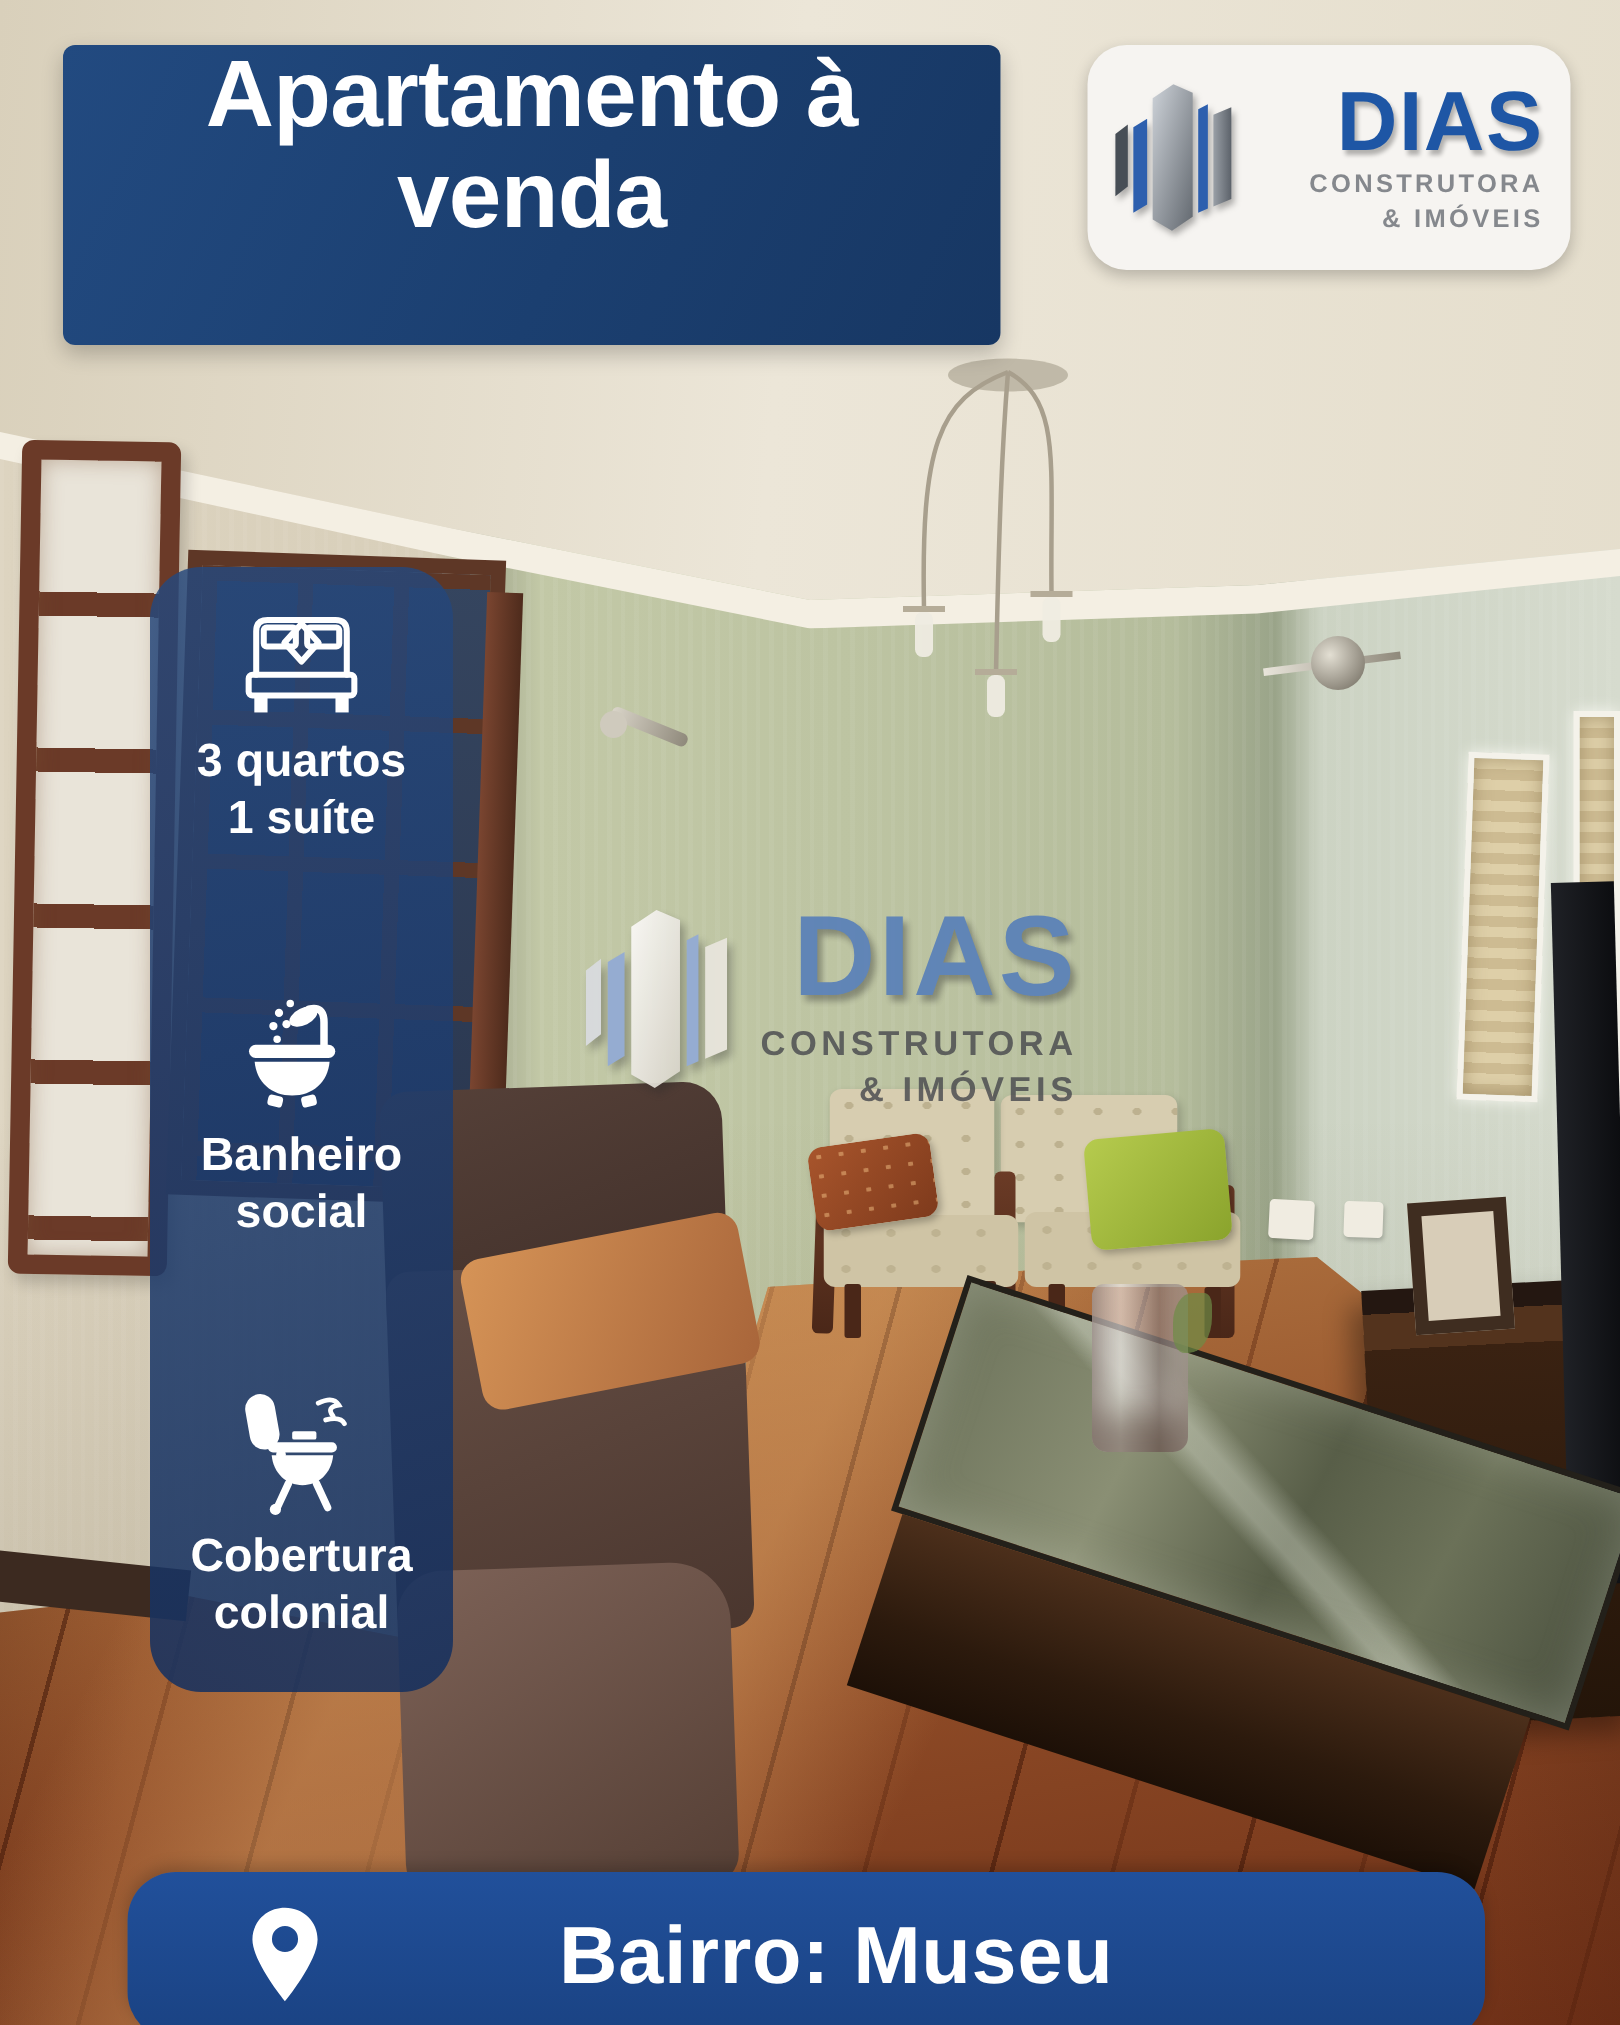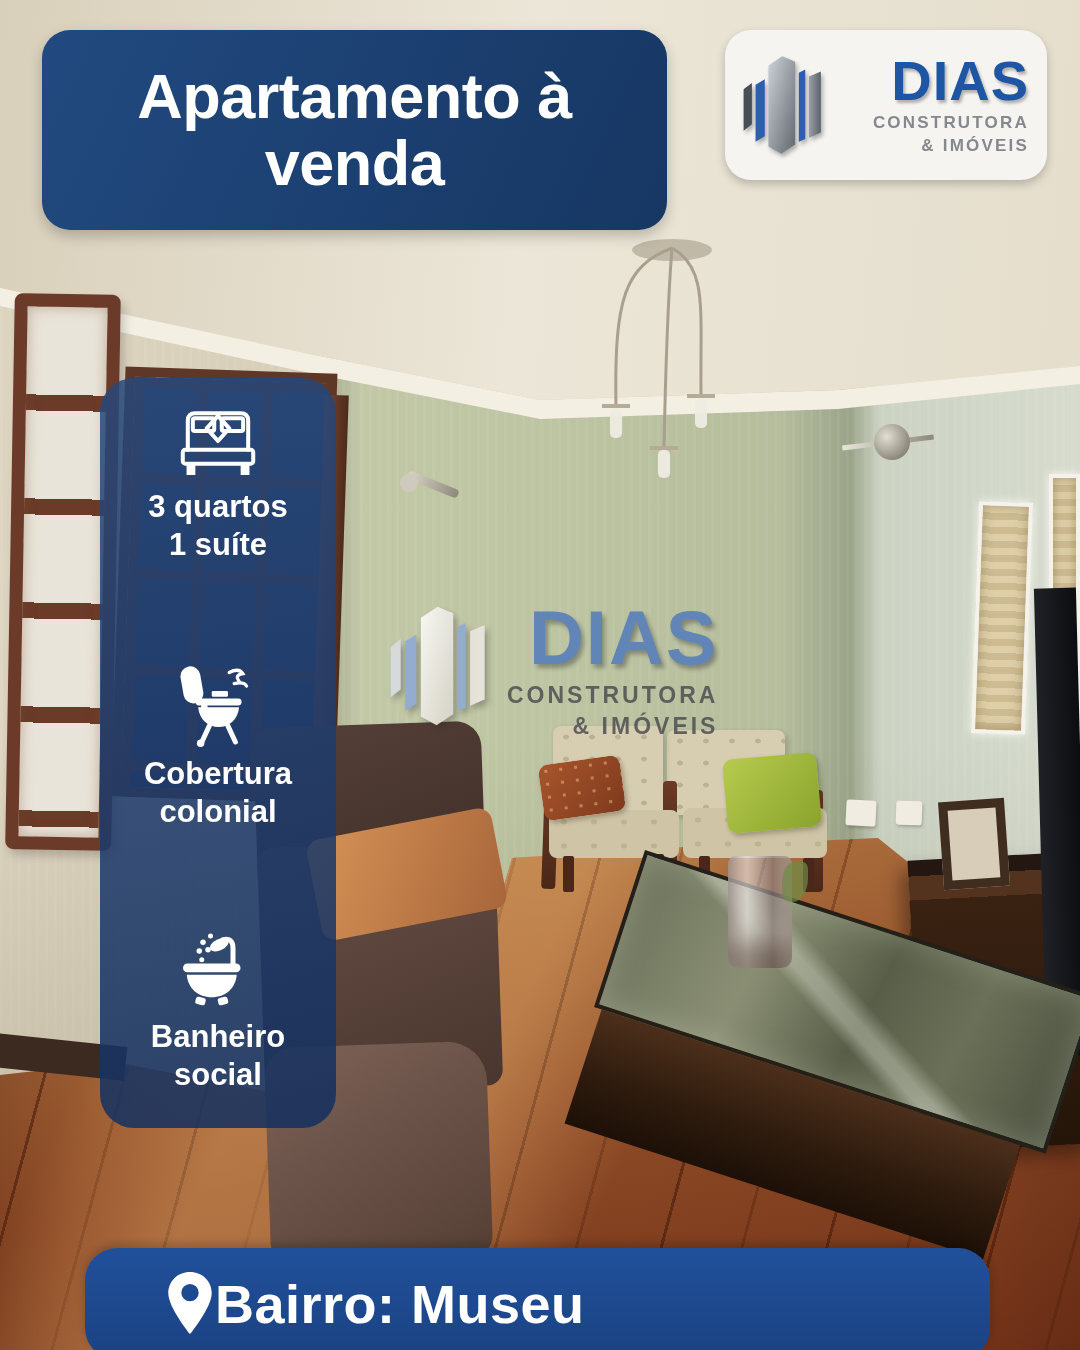--- a/index.html
+++ b/index.html
@@ -131,49 +131,49 @@
 
   
   .watermark{left:385px;top:580px;z-index:3;display:flex;position:absolute;opacity:.95;}
   .watermark svg{position:static;filter:drop-shadow(3px 4px 3px rgba(40,40,40,.35));}
   .wm-text{position:static;display:flex;flex-direction:column;align-items:flex-end;margin-left:10px;margin-top:22px;}
   .wm-name{position:static;font-size:76px;line-height:.95;font-weight:bold;letter-spacing:2px;
     color:#5c82b8;text-shadow:3px 4px 4px rgba(40,40,40,.4);}
   .wm-tag{position:static;font-size:23px;font-weight:bold;letter-spacing:3px;color:rgba(70,72,76,.85);margin-top:8px;}
   .wm-tag2{position:static;font-size:23px;font-weight:bold;letter-spacing:3px;color:rgba(70,72,76,.85);margin-top:4px;}
 
-  .title-box{left:42px;top:30px;width:625px;height:200px;border-radius:28px;z-index:4;
+  .title-box{left:42px;top:30px;width:625px;height:200px;border-radius:8px;z-index:4;
     background:linear-gradient(115deg,#224a80 0%,#1b3f70 55%,#173763 100%);
-    display:flex;align-items:center;justify-content:center;box-shadow:0 6px 14px rgba(0,0,0,.22);}
+    display:flex;align-items:flex-start;justify-content:center;box-shadow:0 6px 14px rgba(0,0,0,.22);}
   .title-box h1{position:static;margin:0;color:#fff;font-size:63px;line-height:1.07;font-weight:bold;
     text-align:center;white-space:pre-line;letter-spacing:-.5px;}
 
   .logo-card{left:725px;top:30px;width:322px;height:150px;border-radius:26px;background:#f6f4f1;z-index:4;
     display:flex;align-items:center;padding:10px 18px 10px 14px;box-shadow:0 4px 10px rgba(0,0,0,.22);}
   .logo-card svg{position:static;filter:drop-shadow(2px 3px 2px rgba(0,0,0,.3));}
   .logo-text{position:static;display:flex;flex-direction:column;align-items:flex-end;flex:1;}
   .logo-name{position:static;font-size:56px;line-height:.95;font-weight:bold;letter-spacing:1px;
     color:#1e56a5;text-shadow:2px 3px 3px rgba(0,0,0,.28);}
   .logo-tag{position:static;font-size:17px;font-weight:bold;letter-spacing:2.2px;color:#85888d;margin-top:6px;}
   .logo-tag2{position:static;font-size:17px;font-weight:bold;letter-spacing:2.2px;color:#85888d;margin-top:3px;}
 
-  .panel{left:100px;top:378px;width:236px;height:750px;border-radius:34px;z-index:5;
+  .panel{left:100px;top:378px;width:202px;height:750px;border-radius:34px;z-index:5;
     background:linear-gradient(170deg,rgba(38,72,124,.84),rgba(22,48,94,.88));
     display:flex;flex-direction:column;align-items:center;justify-content:space-between;
     padding:24px 6px 34px;}
   .feature{position:static;display:flex;flex-direction:column;align-items:center;}
   .feature svg{position:static;}
   .ftext{position:static;margin:8px 0 0;color:#fff;font-size:31px;line-height:1.22;font-weight:bold;
     text-align:center;white-space:pre-line;}
 
   .location-bar{left:85px;top:1248px;width:905px;height:112px;border-radius:32px;z-index:5;
     background:linear-gradient(180deg,#21509b,#1a4282);
     display:flex;align-items:center;padding-left:80px;box-shadow:0 -4px 10px rgba(0,0,0,.2);}
   .location-bar svg{position:static;}
-  .loc-text{position:static;flex:1;padding-right:90px;color:#fff;
+  .loc-text{position:static;flex:1;text-align:center;padding-right:90px;color:#fff;
     font-size:54px;font-weight:bold;letter-spacing:.5px;}
 </style>
 </head>
 <body>
 
 <div class="poster">
 
   <div class="photo">
     <div class="walls"></div>
     <div class="floor"></div>
@@ -314,56 +314,56 @@
           <rect x="6" y="38" width="56" height="11" rx="2"></rect>
         </g>
         <rect x="9" y="49" width="7" height="9" fill="#fff"></rect>
         <rect x="52" y="49" width="7" height="9" fill="#fff"></rect>
       </svg>
       <p class="ftext">3 quartos
 1 suíte</p>
     </div>
 
     <div class="feature">
+      <svg width="80" height="78" viewBox="0 0 64 62">
+        <path d="M44 25 V13 Q44 4 36 6" fill="none" stroke="#fff" stroke-width="4" stroke-linecap="round"></path>
+        <ellipse cx="33" cy="10" rx="8" ry="4.5" fill="#fff" transform="rotate(-26 33 10)"></ellipse>
+        <circle cx="20" cy="8" r="2.2" fill="#fff"></circle>
+          <circle cx="24" cy="14" r="2.2" fill="#fff"></circle>
+        <circle cx="17" cy="15" r="2.2" fill="#fff"></circle>
+          <circle cx="26" cy="3" r="2" fill="#fff"></circle>
+        <circle cx="19" cy="22" r="2" fill="#fff"></circle>
+        <rect x="4" y="25" width="46" height="7" rx="3.5" fill="#fff"></rect>
+        <path d="M7 34 H47 C46 45 38 52 27 52 C16 52 8 45 7 34 Z" fill="#fff"></path>
+        <rect x="14" y="52" width="8" height="6" rx="2" fill="#fff" transform="rotate(14 18 55)"></rect>
+        <rect x="32" y="52" width="8" height="6" rx="2" fill="#fff" transform="rotate(-14 36 55)"></rect>
+      </svg>
+      <p class="ftext">Banheiro
+social</p>
+    </div>
+
+    <div class="feature">
       <svg width="82" height="82" viewBox="0 0 66 66">
         <path d="M42 6 Q50 2 53 7 Q46 8 50 13" fill="none" stroke="#fff" stroke-width="2.6" stroke-linecap="round"></path>
         <path d="M46 15 Q54 13 56 17" fill="none" stroke="#fff" stroke-width="2.6" stroke-linecap="round"></path>
         <rect x="28" y="21" width="13" height="4.5" rx="1" fill="#fff"></rect>
         <rect x="15" y="27" width="37" height="5.5" rx="2.7" fill="#fff"></rect>
         <path d="M17 34 H50 C49 44 42 50 33.5 50 C25 50 18 44 17 34 Z" fill="#fff"></path>
         <path d="M26 49 L20 62" stroke="#fff" stroke-width="4" stroke-linecap="round"></path>
         <path d="M41 49 L47 62" stroke="#fff" stroke-width="4" stroke-linecap="round"></path>
         <circle cx="19" cy="63" r="3" fill="#fff"></circle>
         <g transform="rotate(-10 12 16)">
             <rect x="4" y="1" width="16" height="30" rx="8" fill="#fff"></rect>
           </g>
         <circle cx="22" cy="33.5" r="2.6" fill="#fff"></circle>
       </svg>
       <p class="ftext">Cobertura
 colonial</p>
     </div>
 
-    <div class="feature">
-      <svg width="80" height="78" viewBox="0 0 64 62">
-        <path d="M44 25 V13 Q44 4 36 6" fill="none" stroke="#fff" stroke-width="4" stroke-linecap="round"></path>
-        <ellipse cx="33" cy="10" rx="8" ry="4.5" fill="#fff" transform="rotate(-26 33 10)"></ellipse>
-        <circle cx="20" cy="8" r="2.2" fill="#fff"></circle>
-          <circle cx="24" cy="14" r="2.2" fill="#fff"></circle>
-        <circle cx="17" cy="15" r="2.2" fill="#fff"></circle>
-          <circle cx="26" cy="3" r="2" fill="#fff"></circle>
-        <circle cx="19" cy="22" r="2" fill="#fff"></circle>
-        <rect x="4" y="25" width="46" height="7" rx="3.5" fill="#fff"></rect>
-        <path d="M7 34 H47 C46 45 38 52 27 52 C16 52 8 45 7 34 Z" fill="#fff"></path>
-        <rect x="14" y="52" width="8" height="6" rx="2" fill="#fff" transform="rotate(14 18 55)"></rect>
-        <rect x="32" y="52" width="8" height="6" rx="2" fill="#fff" transform="rotate(-14 36 55)"></rect>
-      </svg>
-      <p class="ftext">Banheiro
-social</p>
-    </div>
-
   </aside>
 
   <footer class="location-bar">
     <svg width="50" height="68" viewBox="0 0 26 36">
       <path fill-rule="evenodd" fill="#fff" d="M13 1 C6.4 1 1.5 6 1.5 12.2 C1.5 20 13 34 13 34 C13 34 24.5 20 24.5 12.2 C24.5 6 19.6 1 13 1 Z
            M13 16.6 A4.6 4.6 0 1 1 13 7.4 A4.6 4.6 0 1 1 13 16.6 Z"></path>
     </svg>
     <div class="loc-text">Bairro: Museu</div>
   </footer>
 

